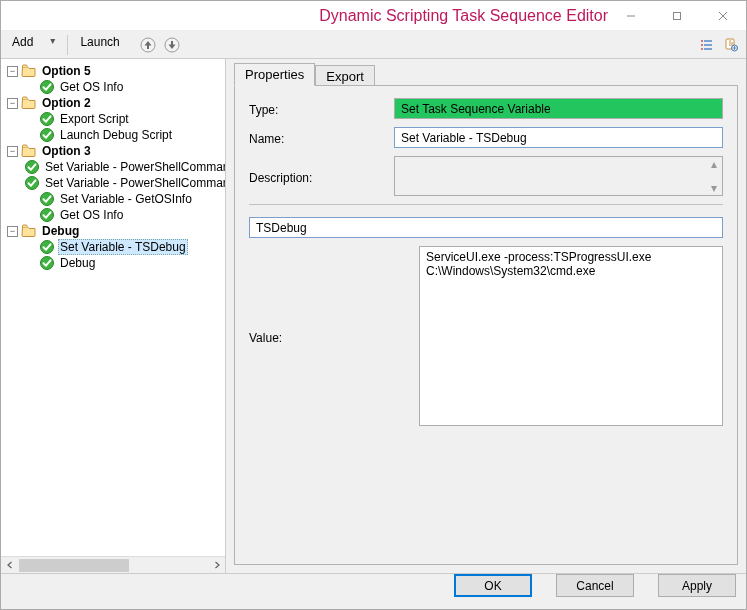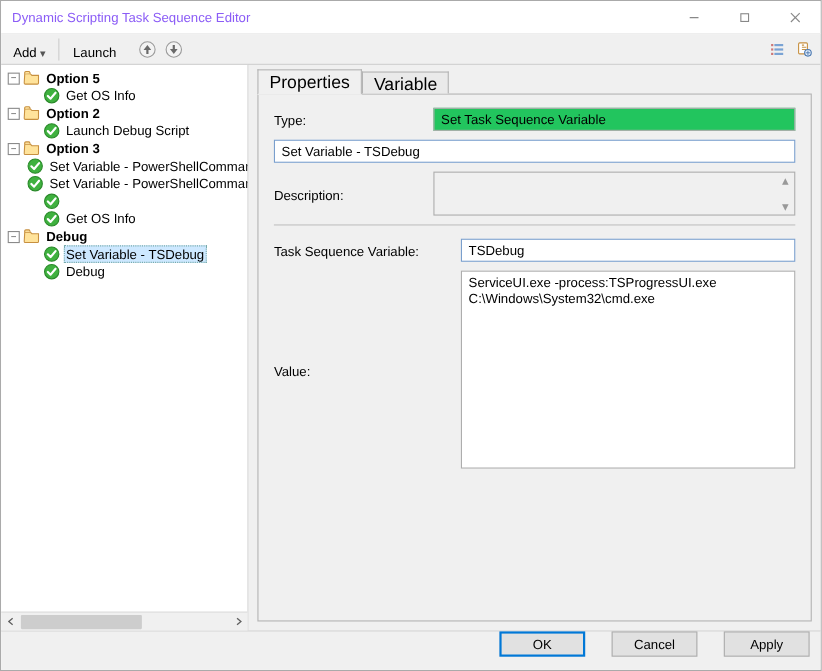--- a/index.html
+++ b/index.html
@@ -15,45 +15,46 @@
     border: 1px solid #aaa;
   }
   .titlebar {
     height: 30px;
     display: flex;
     align-items: center;
     padding: 0 0 0 10px;
     background: #fff;
     border-bottom: 1px solid #eee;
   }
-  .titlebar-title { flex: 1; color: #8b5cf6; font-size: 12px; }
+  .titlebar-title { flex: 1; color: #be185d; font-size: 16px; text-align: right; }
   .titlebar-btns { display: flex; }
   .titlebar-btn {
     width: 46px; height: 30px;
     display: flex; align-items: center; justify-content: center;
     color: #888;
   }
   .titlebar-btn svg { width: 10px; height: 10px; }
   .toolbar {
     height: 28px;
     display: flex; align-items: center;
     padding: 0 4px;
     gap: 2px;
     background: #f0f0f0;
     border-bottom: 1px solid #ccc;
   }
   .tb-group { display: flex; align-items: center; gap: 2px; }
   .tb-btn {
     height: 22px;
-    display: flex; align-items: flex-end;
+    display: flex; align-items: flex-start;
     padding: 0 6px;
     border: 1px solid transparent;
     border-radius: 2px;
     background: transparent;
     font: inherit;
+    gap: 14px;
   }
   .tb-sep { width: 1px; height: 20px; background: #ccc; margin: 0 3px; }
   .tb-iconbtn {
     width: 22px; height: 22px;
     display: flex; align-items: center; justify-content: center;
     border: 1px solid transparent;
     border-radius: 2px;
   }
   .tb-spacer { flex: 1; }
   .main {
@@ -120,21 +121,21 @@
   .tabs {
     display: flex;
     height: 22px;
   }
   .tab {
     padding: 3px 10px 0 10px;
     border: 1px solid #b3b3b3;
     border-bottom: none;
     background: #f0f0f0;
     margin-right: 0;
-    font-size: 16px;
+    font-size: 13px;
     position: relative;
   }
   .tab.active {
     background: #f0f0f0;
     z-index: 2;
     border-bottom: 1px solid #f0f0f0;
     margin-bottom: -1px;
   }
   .tab.inactive {
     background: #eaeaea;
@@ -329,20 +330,32 @@
             <ul>
               <li>
                 <div class="tree-row">
                   <span class="tree-spacer"></span>
                   <span class="tree-icon">
                     <svg width="16" height="16" viewBox="0 0 16 16">
                       <circle cx="8" cy="8" r="6.5" fill="#3fb13f" stroke="#2a8a2a"></circle>
                       <path d="M4.5 8.2 L7 10.7 L11.5 5.3" fill="none" stroke="#fff" stroke-width="2" stroke-linecap="round" stroke-linejoin="round"></path>
                     </svg>
                   </span>
+                  <span class="tree-label">Export Script</span>
+                </div>
+              </li>
+              <li>
+                <div class="tree-row">
+                  <span class="tree-spacer"></span>
+                  <span class="tree-icon">
+                    <svg width="16" height="16" viewBox="0 0 16 16">
+                      <circle cx="8" cy="8" r="6.5" fill="#3fb13f" stroke="#2a8a2a"></circle>
+                      <path d="M4.5 8.2 L7 10.7 L11.5 5.3" fill="none" stroke="#fff" stroke-width="2" stroke-linecap="round" stroke-linejoin="round"></path>
+                    </svg>
+                  </span>
                   <span class="tree-label">Launch Debug Script</span>
                 </div>
               </li>
             </ul>
           </li>
           <li>
             <div class="tree-row">
               <span class="tree-toggle">−</span>
               <span class="tree-icon">
                 <svg width="16" height="16" viewBox="0 0 16 16">
@@ -379,20 +392,21 @@
               </li>
               <li>
                 <div class="tree-row">
                   <span class="tree-spacer"></span>
                   <span class="tree-icon">
                     <svg width="16" height="16" viewBox="0 0 16 16">
                       <circle cx="8" cy="8" r="6.5" fill="#3fb13f" stroke="#2a8a2a"></circle>
                       <path d="M4.5 8.2 L7 10.7 L11.5 5.3" fill="none" stroke="#fff" stroke-width="2" stroke-linecap="round" stroke-linejoin="round"></path>
                     </svg>
                   </span>
+                  <span class="tree-label">Set Variable - GetOSInfo</span>
                 </div>
               </li>
               <li>
                 <div class="tree-row">
                   <span class="tree-spacer"></span>
                   <span class="tree-icon">
                     <svg width="16" height="16" viewBox="0 0 16 16">
                       <circle cx="8" cy="8" r="6.5" fill="#3fb13f" stroke="#2a8a2a"></circle>
                       <path d="M4.5 8.2 L7 10.7 L11.5 5.3" fill="none" stroke="#fff" stroke-width="2" stroke-linecap="round" stroke-linejoin="round"></path>
                     </svg>
@@ -455,43 +469,43 @@
         <svg width="8" height="8" viewBox="0 0 8 8">
             <path d="M2.5 1 L6 4 L2.5 7" fill="none" stroke="#606060" stroke-width="1.2"></path>
           </svg>
       </div>
     </div>
   </div>
 
   <div class="content-pane">
     <div class="tabs">
       <div class="tab active">Properties</div>
-      <div class="tab inactive">Variable</div>
+      <div class="tab inactive">Export</div>
     </div>
     <div class="tab-body">
       <div class="form-row">
         <div class="form-label">Type:</div>
         <div class="form-input-ro">Set Task Sequence Variable</div>
       </div>
       <div class="form-row">
+        <div class="form-label">Name:</div>
         <input class="form-input" value="Set Variable - TSDebug" style="">
       </div>
       <div class="form-row">
         <div class="form-label">Description:</div>
         <div class="form-textarea">
           <span></span>
           <div class="sb-v">
             <div class="arr">▴</div>
             <div class="arr">▾</div>
           </div>
         </div>
       </div>
       <hr class="divider">
       <div class="form-row">
-        <div class="form-label" style="width:170px">Task Sequence Variable:</div>
         <input class="form-input" value="TSDebug" style="">
       </div>
       <div class="form-row">
         <div class="form-label" style="width:170px">Value:</div>
         <textarea class="value-textarea" id="value-ta" style="">ServiceUI.exe -process:TSProgressUI.exe C:\Windows\System32\cmd.exe</textarea>
       </div>
     </div>
   </div>
 </div>
 

